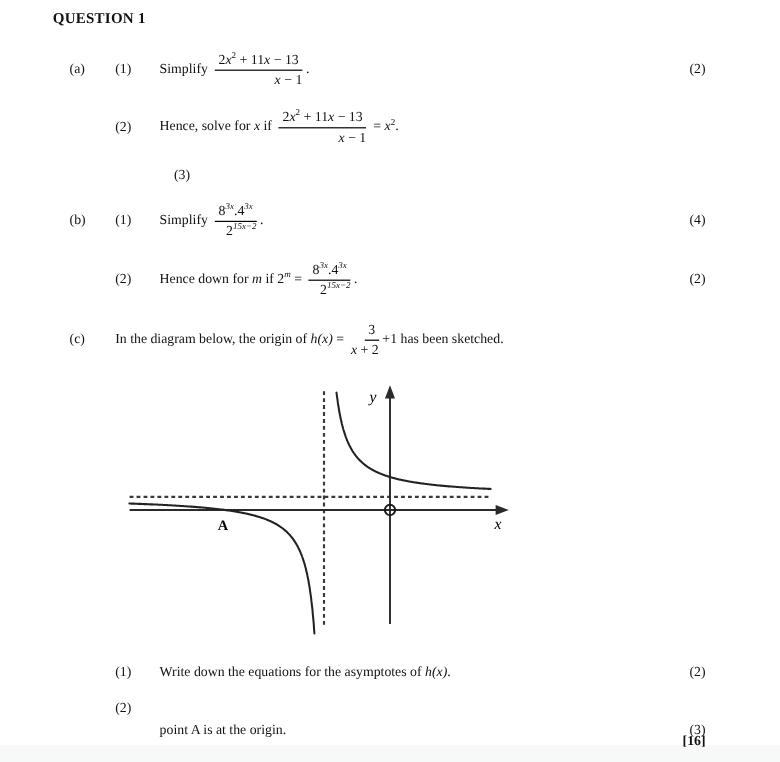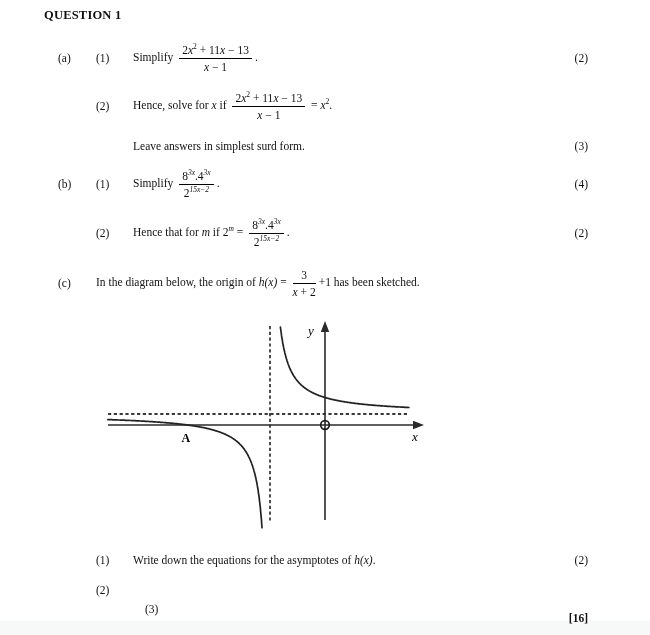--- a/index.html
+++ b/index.html
@@ -8,21 +8,21 @@
     font-family:"Liberation Serif","DejaVu Serif",serif;font-size:11.5px;color:#111;
   }
   .row{position:absolute;left:58px;right:62px;display:flex;align-items:center;line-height:15px;}
   .c1{flex:0 0 38px;}
   .c2{flex:0 0 37px;}
   .content{flex:1 1 auto;}
   .marks{flex:0 0 auto;margin-left:12px;text-align:right;}
   .title{position:absolute;left:44px;top:8px;font-weight:bold;font-size:12.5px;letter-spacing:.2px;}
   i,.it{font-style:italic;}
   sup{font-size:7.5px;line-height:0;}
-  .frac{display:inline-flex;flex-direction:column;vertical-align:middle;text-align:center;margin:0 3px;line-height:14px;}
+  .frac{display:inline-flex;flex-direction:column;vertical-align:middle;text-align:center;margin:0 3px;line-height:14px;align-items:flex-end;}
   .frac .num{border-bottom:1.1px solid #000;padding:1px 3px 1px;}
   .frac .den{padding-top:1px;}
   .total{font-weight:bold;}
   .edgebar{position:absolute;left:0;right:0;top:621px;height:14px;background:#f7f8f8;}
   svg text{font-family:"Liberation Serif","DejaVu Serif",serif;}
 </style>
 </head>
 <body>
 
 <div class="edgebar"></div>
@@ -48,41 +48,40 @@
     <span>Hence, solve for </span><i>x</i><span> if </span><span class="frac">
         <span class="num"><span>2</span><i>x</i><sup>2</sup><span> + 11</span><i>x</i><span> − 13</span></span>
         <span class="den"><i>x</i><span> − 1</span></span>
       </span><span> = </span><i>x</i><sup>2</sup><span>.</span>
   </div>
 </div>
 
 <div class="row" style="top:139px;">
   <div class="c1"></div>
   <div class="c2"></div>
-  <div class="content">Leave answers in simplest surd form.</div>
   <div class="marks">(3)</div>
 </div>
 
 <div class="row" style="top:168px;">
   <div class="c1">(b)</div>
   <div class="c2">(1)</div>
   <div class="content">
     <span>Simplify </span><span class="frac">
         <span class="num"><span>8</span><sup class="it">3x</sup><span>.4</span><sup class="it">3x</sup></span>
         <span class="den"><span>2</span><sup class="it">15x−2</sup></span>
       </span><span>.</span>
   </div>
   <div class="marks">(4)</div>
 </div>
 
 <div class="row" style="top:217px;">
   <div class="c1"></div>
   <div class="c2">(2)</div>
   <div class="content">
-    <span>Hence that for </span><i>m</i><span> if </span><span>2</span><sup class="it">m</sup><span> = </span><span class="frac">
+    <span>Hence down for </span><i>m</i><span> if </span><span>2</span><sup class="it">m</sup><span> = </span><span class="frac">
         <span class="num"><span>8</span><sup class="it">3x</sup><span>.4</span><sup class="it">3x</sup></span>
         <span class="den"><span>2</span><sup class="it">15x−2</sup></span>
       </span><span>.</span>
   </div>
   <div class="marks">(2)</div>
 </div>
 
 <div class="row" style="top:267px;">
   <div class="c1">(c)</div>
   <div class="content">
@@ -118,19 +117,20 @@
 </div>
 
 <div class="row" style="top:583px;">
   <div class="c1"></div>
   <div class="c2">(2)</div>
 </div>
 
 <div class="row" style="top:602px;">
   <div class="c1"></div>
   <div class="c2"></div>
+  <div class="content">point A is at the origin.</div>
   <div class="marks">(3)</div>
 </div>
 
 <div class="row" style="top:611px;">
   <div class="content"></div>
   <div class="marks total">[16]</div>
 </div>
 
 </body></html>

